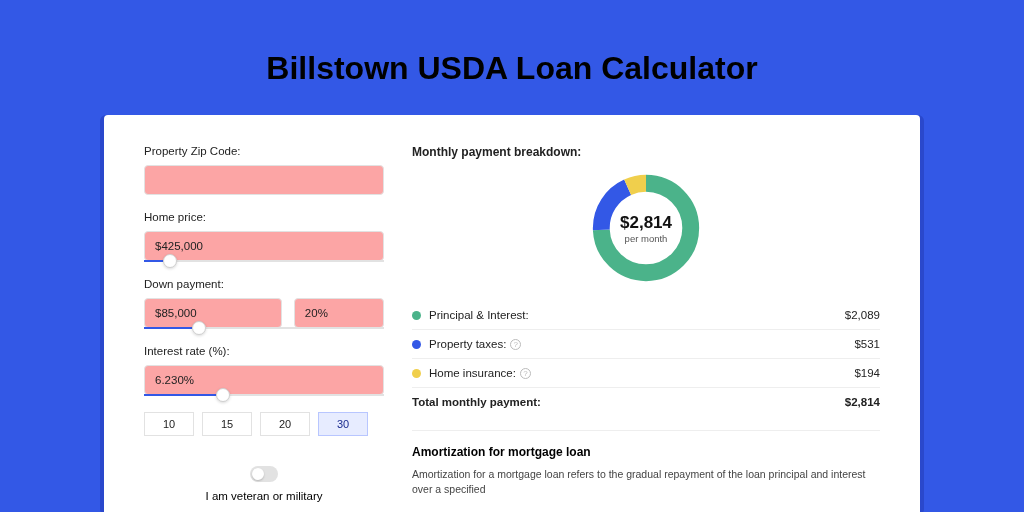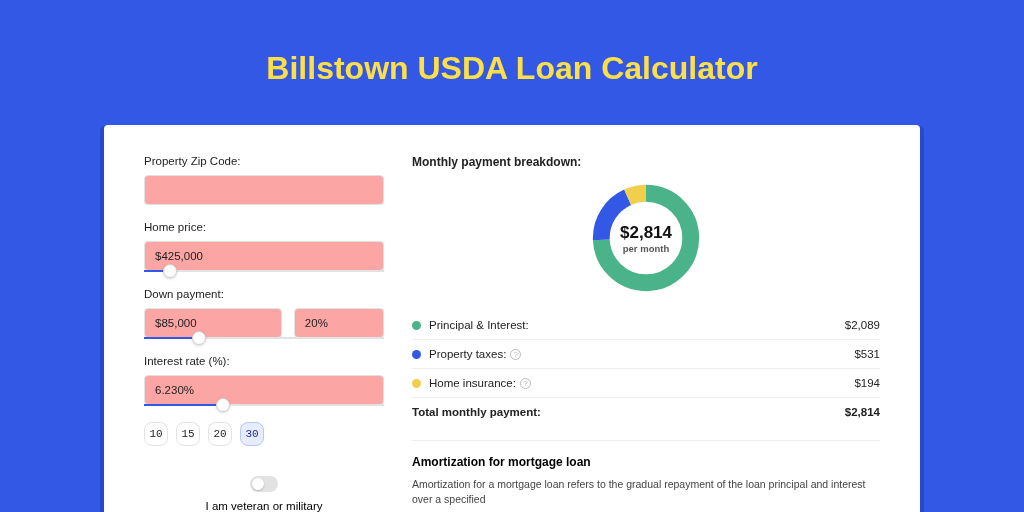--- a/index.html
+++ b/index.html
@@ -7,25 +7,25 @@
     font-family: -apple-system, BlinkMacSystemFont, "Segoe UI", Arial, sans-serif;
     background: #3358e6;
     width: 1024px;
     height: 512px;
     overflow: hidden;
   }
   .outer {
     padding: 50px 100px 0 100px;
   }
   .page-title {
-    color: #fde047;
+    color: #000000;
     font-size: 32px;
     font-weight: 700;
     text-align: center;
-    margin-bottom: 38px;
+    margin-bottom: 28px;
   }
   .card-shadow {
     background: #2a48cc;
     border-radius: 6px;
     padding: 0 4px 0 4px;
   }
   .card {
     background: #fff;
     border-radius: 4px 4px 0 0;
     padding: 30px 40px 20px 40px;
@@ -73,29 +73,28 @@
     border: 1px solid #d0d0d0;
     border-radius: 50%;
     top: -6px;
     box-shadow: 0 1px 3px rgba(0,0,0,0.15);
   }
   .two-col { display: flex; gap: 12px; }
   .two-col > :first-child { flex: 1.7; }
   .two-col > :last-child { flex: 1; }
   .period-row { display: flex; gap: 8px; }
   .period-btn {
-    width: 24px; height: 24px;
+    width: 50px; height: 24px;
     border: 1px solid #e2e2e2;
-    border-radius: 8px;
+    border-radius: 0;
     font-size: 11px;
     background: #fff;
     color: #222;
     display: flex; align-items: center; justify-content: center;
     cursor: pointer;
-    font-family: Liberation Mono, monospace;
   }
   .period-btn.active {
     background: #e7ecff;
     border-color: #b8c6ff;
     color: #1a2b8f;
   }
   .toggle-row { display: flex; align-items: center; gap: 8px; margin-top: 30px; flex-direction: column;}
   .toggle {
     width: 28px; height: 16px;
     background: #e2e2e2;
@@ -117,21 +116,21 @@
     display: flex; justify-content: center; margin: 8px 0 14px 0;
   }
   .donut { position: relative; width: 118px; height: 118px; }
   .donut svg { width: 118px; height: 118px; transform: rotate(-90deg); }
   .donut-center {
     position: absolute; inset: 0;
     display: flex; flex-direction: column;
     align-items: center; justify-content: center;
   }
   .donut-amount { font-size: 17px; font-weight: 700; color: #111; }
-  .donut-sub { font-size: 9.5px; color: #555; font-weight: bold; }
+  .donut-sub { font-size: 9.5px; color: #555; }
   .breakdown-row {
     display: flex; align-items: center;
     padding: 8px 0;
     font-size: 11.5px;
     color: #222;
   }
   .breakdown-row.bordered { border-top: 1px solid #eee; }
   .bullet {
     width: 9px; height: 9px; border-radius: 50%;
     margin-right: 8px; flex-shrink: 0;

